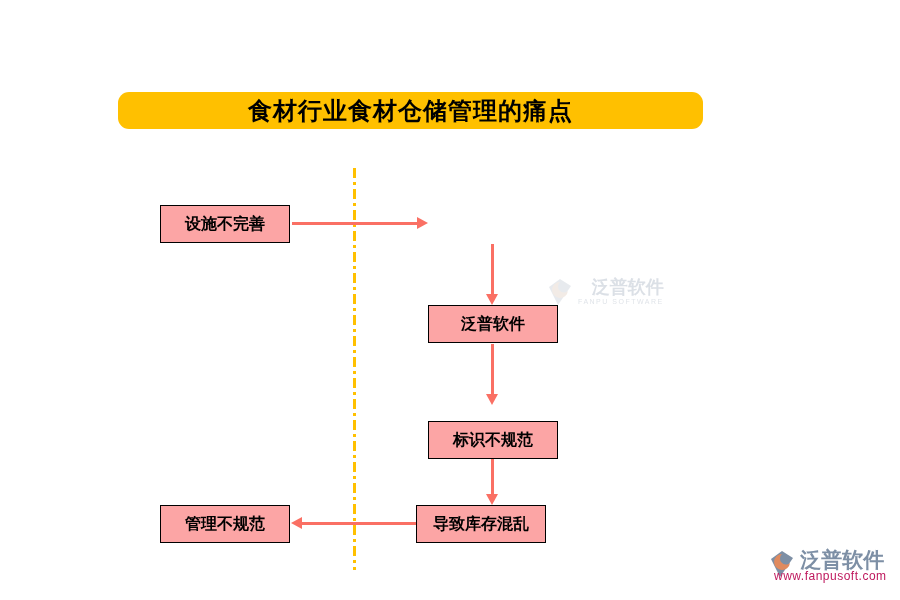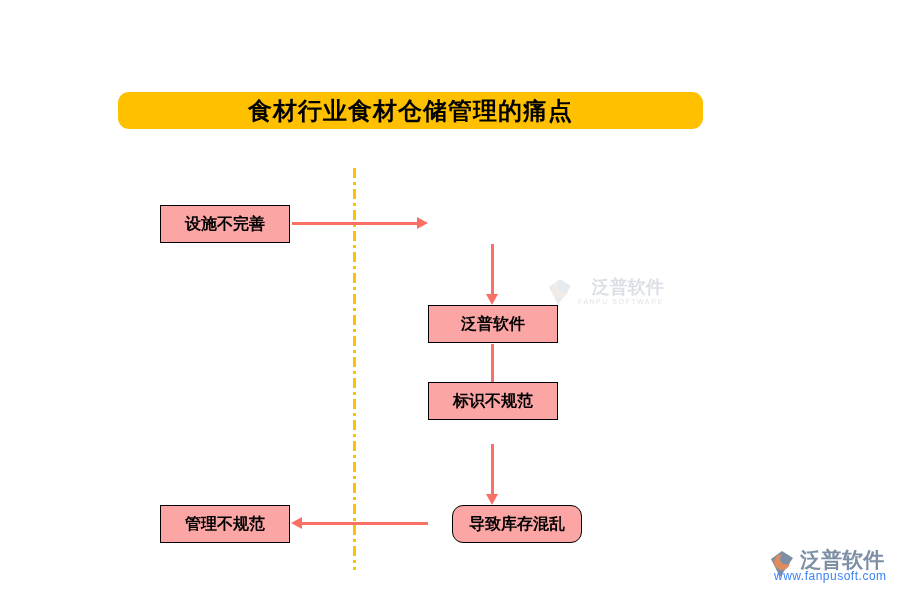--- a/index.html
+++ b/index.html
@@ -60,22 +60,22 @@
   }
   .node span {
     font-size: 16px;
     font-weight: bold;
     color: #000000;
     white-space: nowrap;
   }
   .node-1 { left: 160px; top: 205px; }
   .node-2 { left: 428px; top: 205px; }
   .node-3 { left: 428px; top: 305px; }
-  .node-4 { left: 428px; top: 382px; }
-  .node-5 { left: 452px; top: 505px; border-radius: 11px; }
+  .node-4 { left: 428px; top: 421px; }
+  .node-5 { left: 416px; top: 505px; }
   .node-6 { left: 160px; top: 505px; align-items: center; }
 
   
   .arrow { position: absolute; background: #FA7064; z-index: 1; }
   .arrow-right { height: 3px; }
   .arrow-right::after {
     content: "";
     position: absolute;
     right: -10px; top: -5px;
     width: 0; height: 0;
@@ -127,21 +127,21 @@
 
   .wm-br { left: 766px; top: 549px; flex-direction: row; }
   .wm-br .wm-icon svg { width: 30px; height: 30px; }
   .wm-br-col { display: flex; flex-direction: column; align-items: center; }
   .wm-br .wm-brand {
     font-size: 21px; font-weight: bold; color: #7D8FA5;
     line-height: 22px; white-space: nowrap; margin-left: 2px;
     font-family: "Liberation Sans", sans-serif;
   }
   .wm-br .wm-url {
-    font-size: 12px; color: #3b82f6; letter-spacing: 0.5px;
+    font-size: 12px; color: #be185d; letter-spacing: 0.5px;
     line-height: 13px; white-space: nowrap;
     margin-left: -22px; margin-top: -1px;
     font-family: "Liberation Sans", sans-serif;
   }
 </style>
 </head>
 <body>
 
 <div class="canvas">
 

